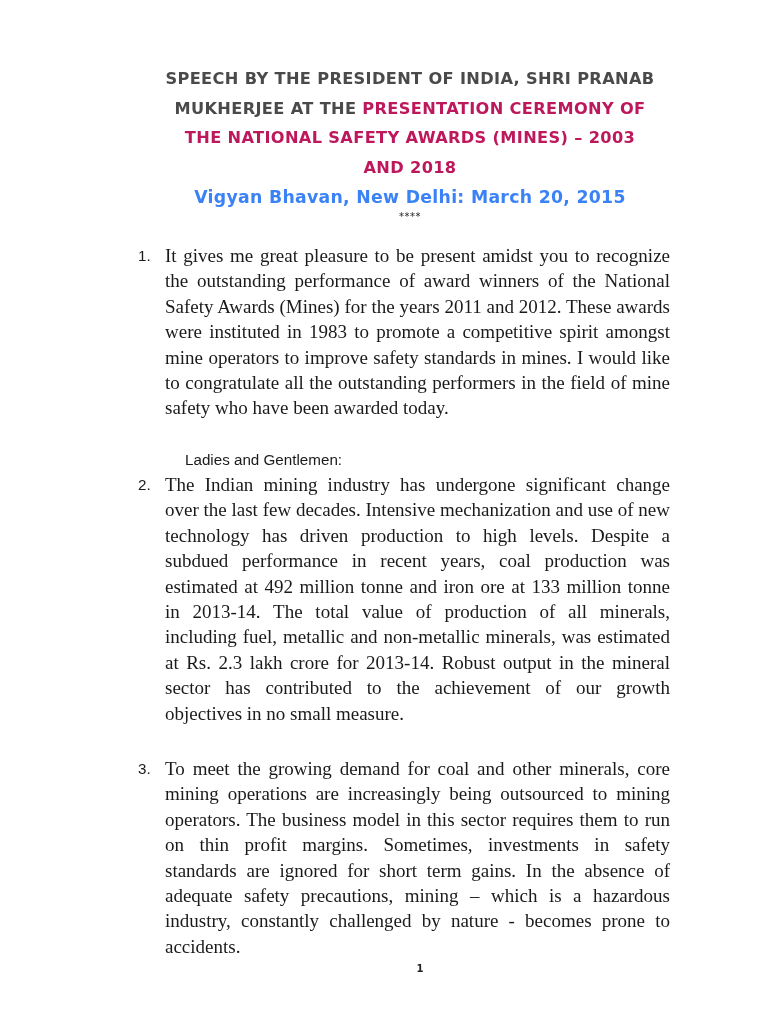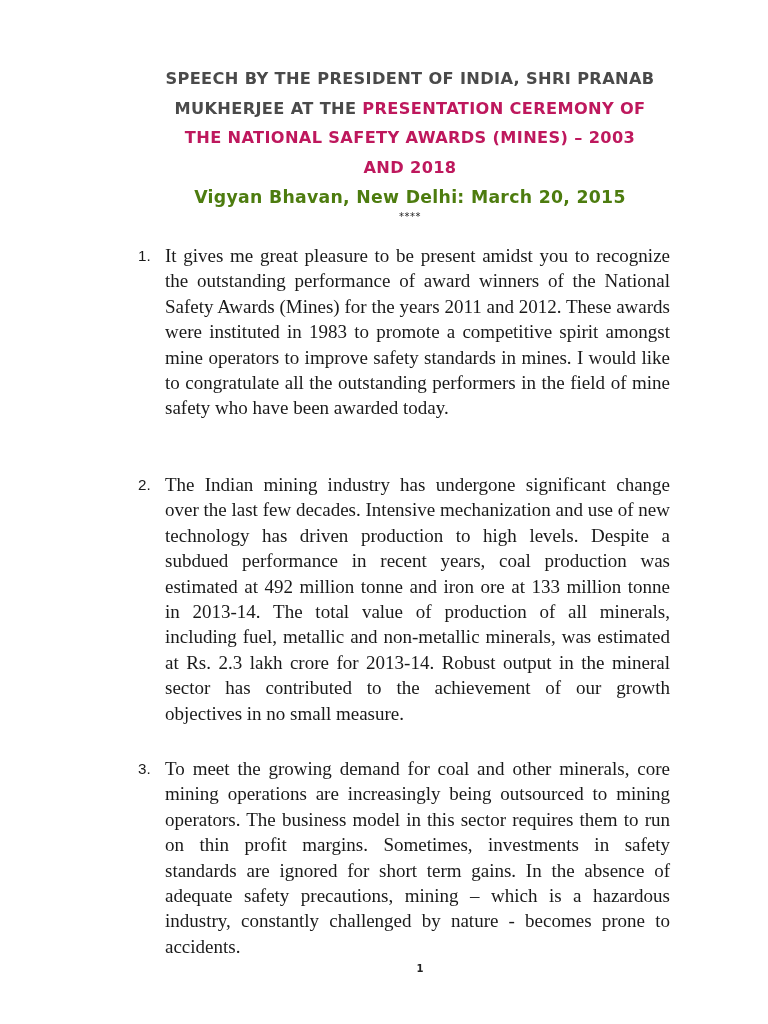--- a/index.html
+++ b/index.html
@@ -40,21 +40,21 @@
       position: absolute;
       left: 130px;
       width: 560px;
       top: 182px;
       text-align: center;
       font-family: "DejaVu Sans", sans-serif;
       font-weight: bold;
       font-size: 17.3px;
       line-height: 30px;
       letter-spacing: 0.3px;
-      color: #4d7c0f;
+      color: #3b82f6;
     }
     .stars {
       position: absolute;
       left: 130px;
       width: 560px;
       top: 211px;
       text-align: center;
       font-family: "DejaVu Sans", sans-serif;
       font-size: 10px;
       color: #222;
@@ -118,20 +118,21 @@
 
   <div class="venue">Vigyan Bhavan, New Delhi: March 20, 2015</div>
 
   <div class="stars">****</div>
 
   <div class="para" style="top:243px;">
     <span class="para-num">1.</span>
     <div class="para-text">It gives me great pleasure to be present amidst you to recognize the outstanding performance of award winners of the National Safety Awards (Mines) for the years 2011 and 2012. These awards were instituted in 1983 to promote a competitive spirit amongst mine operators to improve safety standards in mines. I would like to congratulate all the outstanding performers in the field of mine safety who have been awarded today.</div>
   </div>
 
+  <div class="salutation">Ladies and Gentlemen:</div>
 
   <div class="para" style="top:472px;">
     <span class="para-num">2.</span>
     <div class="para-text">The Indian mining industry has undergone significant change over the last few decades. Intensive mechanization and use of new technology has driven production to high levels. Despite a subdued performance in recent years, coal production was estimated at 492 million tonne and iron ore at 133 million tonne in 2013-14. The total value of production of all minerals, including fuel, metallic and non-metallic minerals, was estimated at Rs. 2.3 lakh crore for 2013-14. Robust output in the mineral sector has contributed to the achievement of our growth objectives in no small measure.</div>
   </div>
 
   <div class="para" style="top:756px;">
     <span class="para-num">3.</span>
     <div class="para-text">To meet the growing demand for coal and other minerals, core mining operations are increasingly being outsourced to mining operators. The business model in this sector requires them to run on thin profit margins. Sometimes, investments in safety standards are ignored for short term gains. In the absence of adequate safety precautions, mining – which is a hazardous industry, constantly challenged by nature - becomes prone to accidents.</div>
   </div>

